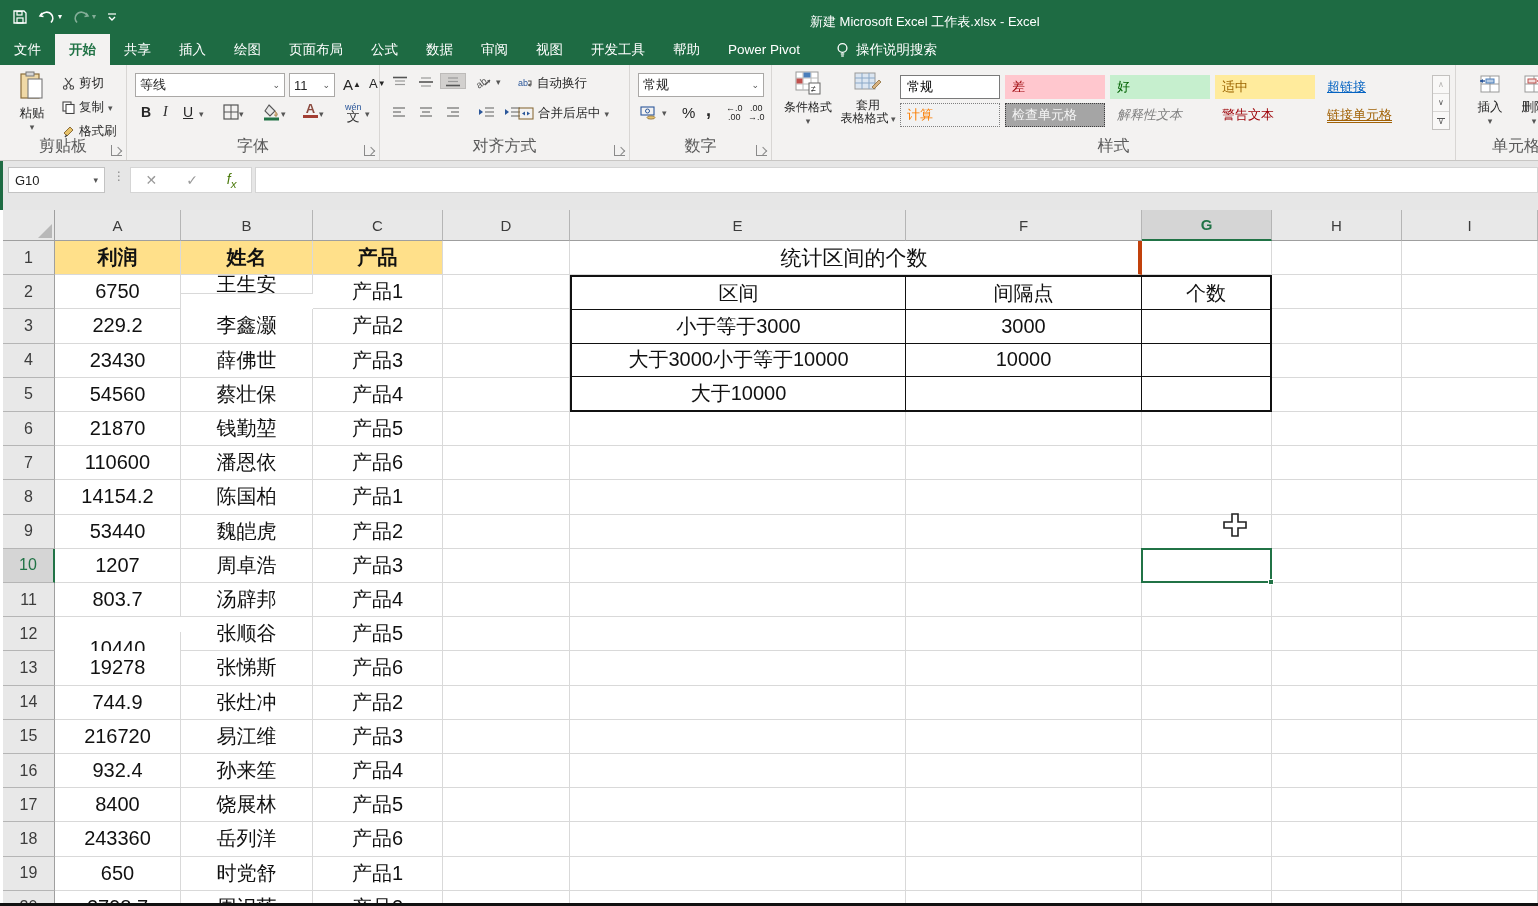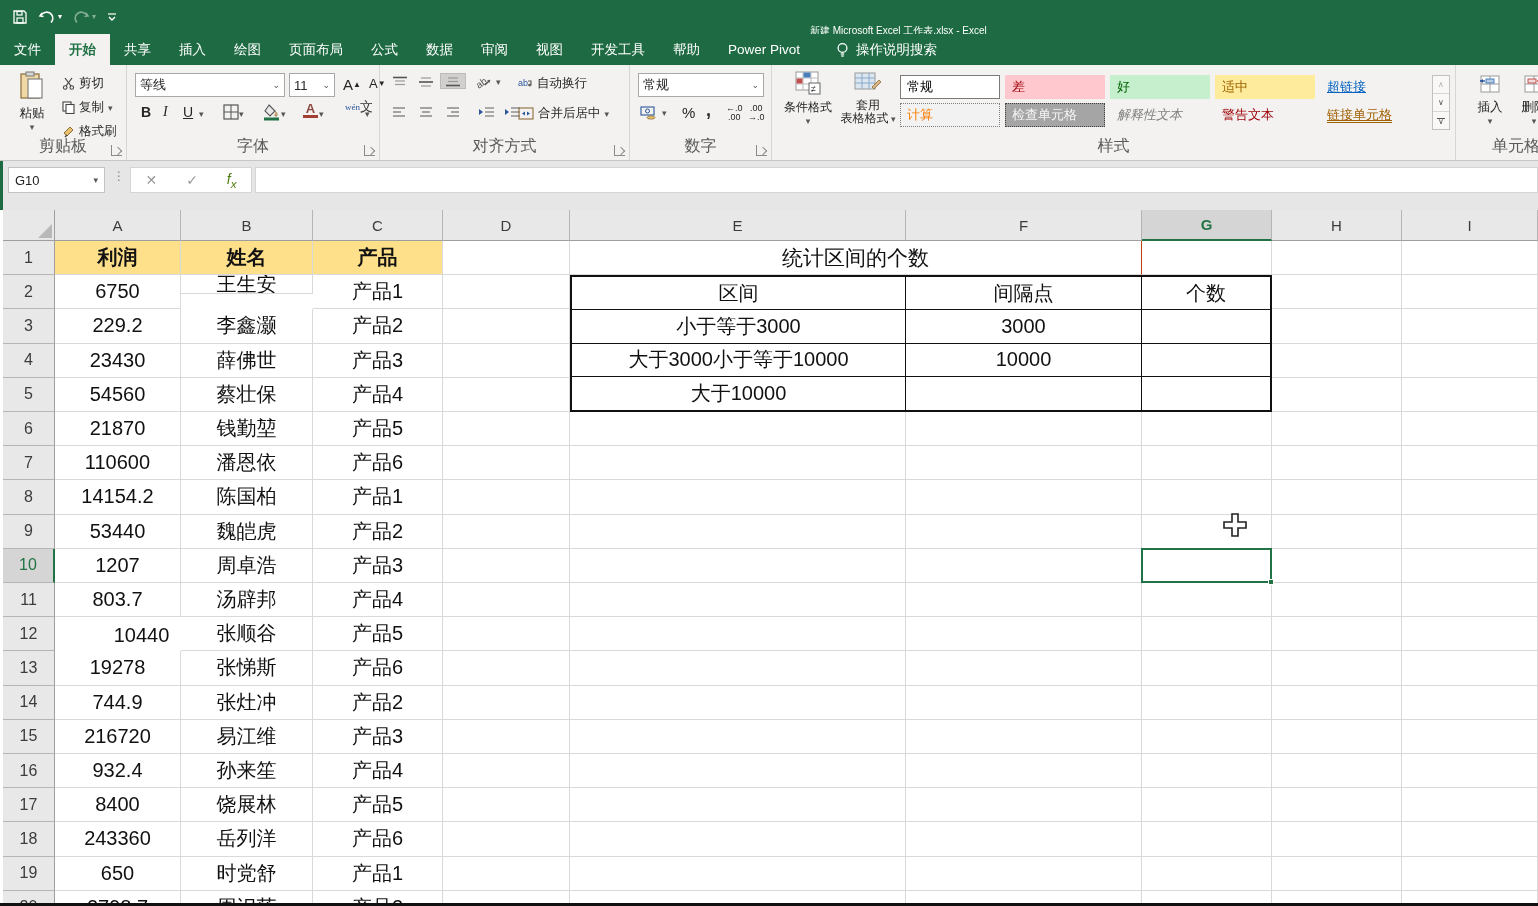--- a/index.html
+++ b/index.html
@@ -6,21 +6,21 @@
   html,body { width:1538px; height:906px; overflow:hidden; }
   body { font-family:"Liberation Sans","DejaVu Sans",sans-serif; background:#fff; position:relative; }
   .abs { position:absolute; }
 
   
   #titlebar { left:0; top:0; width:1538px; height:34px; background:#1e6b43; color:#fff; }
   .qat { left:12px; top:5px; height:24px; display:flex; align-items:center; gap:10px; color:#fff; }
   .qat .btn { display:flex; align-items:center; gap:2px; cursor:pointer; }
   .qat .disabled { opacity:.45; }
   .tiny-caret { font-size:8px; line-height:8px; }
-  #title-text { top:24px; left:810px; font-size:10px; color:#fff; white-space:nowrap; }
+  #title-text { top:13px; left:810px; font-size:13px; color:#fff; white-space:nowrap; }
 
   
   #tabrow { left:0; top:34px; width:1538px; height:31px; background:#1e6b43; display:flex; align-items:stretch; }
   .rtab { color:#fff; font-size:13.5px; padding:0 14px; display:flex; align-items:center; cursor:pointer; white-space:nowrap; }
   .rtab.active { background:#f3f2f1; color:#217346; font-weight:bold; }
   #tellme { display:flex; align-items:center; gap:7px; color:#fff; font-size:13.5px; padding-left:22px; cursor:pointer; }
 
   
   #ribbon { left:0; top:65px; width:1538px; height:96px; background:#f3f2f1; border-bottom:1px solid #c8c6c4; }
   .group { position:absolute; top:0; height:95px; border-right:1px solid #d8d6d4; }
@@ -49,21 +49,21 @@
   .rowhdr { position:absolute; left:3px; width:52px; background:#e8e8e8; border-right:1px solid #9f9f9f; border-bottom:1px solid #b5b5b5; color:#3c3c3c; font-size:16px; display:flex; align-items:center; justify-content:center; cursor:pointer; }
   .rowhdr.sel { background:#d5d5d5; color:#217346; border-right:2px solid #217346; }
   #corner { left:3px; top:0px; width:52px; height:31px; background:#e8e8e8; border-right:1px solid #9f9f9f; border-bottom:1px solid #9f9f9f; cursor:pointer; }
   #corner:after { content:""; position:absolute; right:2px; bottom:2px; border-left:14px solid transparent; border-bottom:14px solid #b8b8b8; }
   .cell { position:absolute; background:#fff; border-right:1px solid #d9d9d9; border-bottom:1px solid #d9d9d9; font-size:20px; color:#111; display:flex; align-items:center; justify-content:center; white-space:nowrap; overflow:hidden; cursor:cell; }
   .cell.yellow { background:#ffe08a; font-weight:bold; }
   #stats-grid { position:absolute; display:grid; border:2px solid #111; background:#fff; }
   #stats-grid .scell { border-right:1px solid #111; border-bottom:1px solid #111; font-size:20px; color:#111; display:flex; align-items:center; justify-content:center; white-space:nowrap; background:#fff; cursor:cell; }
   #stats-grid .scell.lastcol { border-right:none; }
   #stats-grid .scell.lastrow { border-bottom:none; }
-  #merged-title { position:absolute; background:#fff; border-right:1px solid #c2410c; border-bottom:1px solid #d9d9d9; font-size:21px; color:#111; display:flex; align-items:center; justify-content:center; cursor:cell; }
+  #merged-title { position:absolute; background:#fff; border-right:4px solid #c2410c; border-bottom:1px solid #d9d9d9; font-size:21px; color:#111; display:flex; align-items:center; justify-content:center; cursor:cell; }
   #selbox { position:absolute; border:2px solid #217346; background:transparent; }
   #selbox .handle { position:absolute; right:-4px; bottom:-4px; width:6px; height:6px; background:#217346; border:1px solid #fff; }
   #bottom-line { left:0; top:903px; width:1538px; height:3px; background:#111; }
   #cursor { pointer-events:none; }
   .ico { display:inline-flex; align-items:center; justify-content:center; }
 </style>
 </head>
 <body>
 
 <div id="titlebar" class="abs">
@@ -207,21 +207,21 @@
             <rect x="1" y="13.5" width="15" height="3" fill="#217346"></rect>
           </svg>
       </span>
     </div>
     <div class="caret abs" style="left:154px;top:44px;">▾</div>
     <div class="fbtn abs" style="left:172px;top:36px;flex-direction:column;line-height:13px;">
       <span style="font-size:13px;font-weight:bold;color:#8b4a3f;">A</span>
       <span style="display:block;width:15px;height:3px;background:#a33e33;"></span>
     </div>
     <div class="caret abs" style="left:192px;top:44px;">▾</div>
-    <div class="fbtn abs" style="left:214px;top:36px;flex-direction:row;line-height:10px;font-family:Liberation Serif, serif;">
+    <div class="fbtn abs" style="left:214px;top:36px;flex-direction:column;line-height:10px;">
       <span style="font-size:9px;color:#2b579a;">wén</span>
       <span style="font-size:13px;color:#333;">文</span>
     </div>
     <div class="caret abs" style="left:238px;top:44px;">▾</div>
     <div class="grp-label">字体</div>
     <div class="launcher"></div>
   </div>
 
   <div class="group" style="left:380px;width:250px;">
     <div class="fbtn abs" style="left:8px;top:10px;">
@@ -559,21 +559,21 @@
     <div class="cell" style="left: 1402px; top: 338.8px; width: 136px; height: 34.2px;"></div>
     <div class="cell" style="left: 55px; top: 373px; width: 126px; height: 34.2px;">803.7</div>
     <div class="cell" style="left: 181px; top: 373px; width: 132px; height: 34.2px;">汤辟邦</div>
     <div class="cell" style="left: 313px; top: 373px; width: 130px; height: 34.2px;">产品4</div>
     <div class="cell" style="left: 443px; top: 373px; width: 127px; height: 34.2px;"></div>
     <div class="cell" style="left: 570px; top: 373px; width: 336px; height: 34.2px;"></div>
     <div class="cell" style="left: 906px; top: 373px; width: 236px; height: 34.2px;"></div>
     <div class="cell" style="left: 1142px; top: 373px; width: 130px; height: 34.2px;"></div>
     <div class="cell" style="left: 1272px; top: 373px; width: 130px; height: 34.2px;"></div>
     <div class="cell" style="left: 1402px; top: 373px; width: 136px; height: 34.2px;"></div>
-    <div class="cell" style="left: 55px; top: 409px; width: 126px; height: 34.2px; margin-left: 24px;">10440</div>
+    <div class="cell" style="left: 55px; top: 422px; width: 126px; height: 34.2px;">10440</div>
     <div class="cell" style="left: 181px; top: 407.2px; width: 132px; height: 34.2px;">张顺谷</div>
     <div class="cell" style="left: 313px; top: 407.2px; width: 130px; height: 34.2px;">产品5</div>
     <div class="cell" style="left: 443px; top: 407.2px; width: 127px; height: 34.2px;"></div>
     <div class="cell" style="left: 570px; top: 407.2px; width: 336px; height: 34.2px;"></div>
     <div class="cell" style="left: 906px; top: 407.2px; width: 236px; height: 34.2px;"></div>
     <div class="cell" style="left: 1142px; top: 407.2px; width: 130px; height: 34.2px;"></div>
     <div class="cell" style="left: 1272px; top: 407.2px; width: 130px; height: 34.2px;"></div>
     <div class="cell" style="left: 1402px; top: 407.2px; width: 136px; height: 34.2px;"></div>
     <div class="cell" style="left: 55px; top: 441.4px; width: 126px; height: 34.2px;">19278</div>
     <div class="cell" style="left: 181px; top: 441.4px; width: 132px; height: 34.2px;">张悌斯</div>

